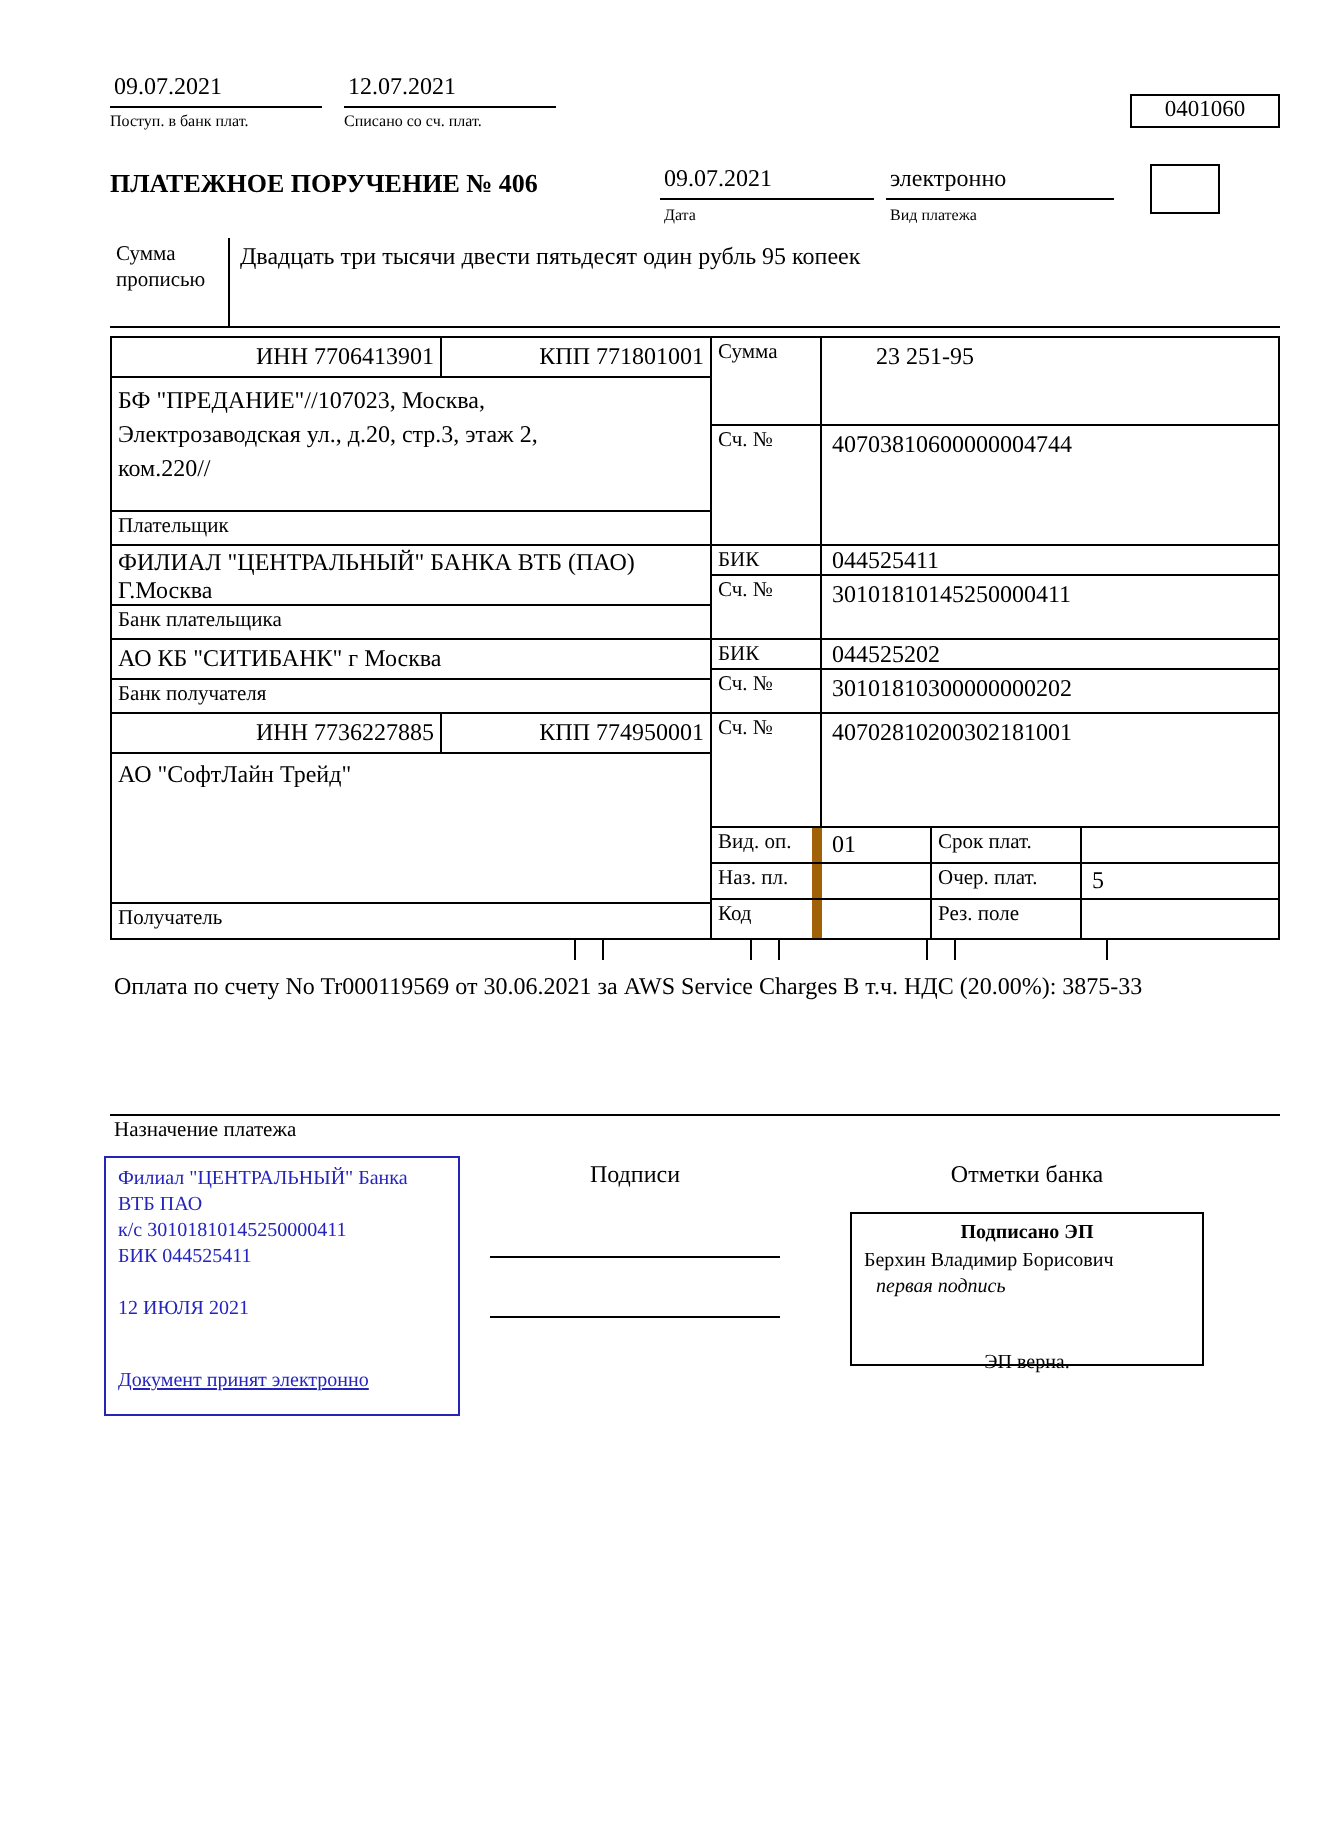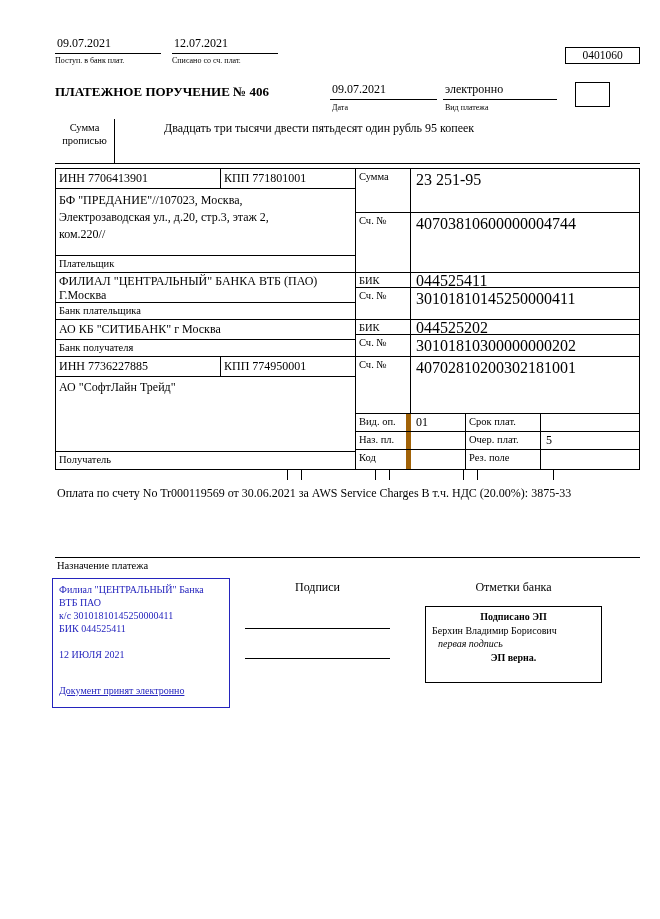--- a/index.html
+++ b/index.html
@@ -22,44 +22,44 @@
   .hdr-date { left:330px; top:82px; width:107px; }
   .hdr-date-label { left:332px; top:101px; }
   .hdr-type { left:443px; top:82px; width:114px; }
   .hdr-type-label { left:445px; top:101px; }
   .hdr-box { left:575px; top:82px; width:35px; height:25px; }
 
   
   .sumrow { left:55px; top:119px; width:585px; height:45px; display:flex;
             border-bottom:1px solid #000; }
   .sumrow-label { width:60px; border-right:1px solid #000; font-size:10.5px;
-                  padding:2px 3px; line-height:13px;text-align:center; }
-  .sumrow-text { flex:1; font-size:12px; padding:2px 5px;margin-left:44px; }
+                  padding:2px 3px; line-height:13px; }
+  .sumrow-text { flex:1; font-size:12px; padding:2px 5px; }
 
   
   .ptable { left:55px; top:168px; width:585px; display:flex; border:1px solid #000; }
   .tleft  { width:300px; border-right:1px solid #000; display:flex; flex-direction:column; }
   .tright { flex:1; display:flex; flex-direction:column; }
 
   .lrow { border-bottom:1px solid #000; }
-  .innkpp { height:20px; display:flex; }
+  .innkpp { height:20px; display:flex;text-align:right; }
   .inn-cell { width:165px; border-right:1px solid #000; padding:2px 3px; font-size:12px; }
   .kpp-cell { flex:1; padding:2px 3px; font-size:12px; }
   .payer-name { height:67px; padding:3px 3px; font-size:12px; line-height:17px; }
   .payer-name .wrap { width:252px; }
   .role { height:17px; font-size:10.5px; padding:2px 3px; }
   .bank1 { height:30px; padding:1px 3px; font-size:12px; line-height:14px; }
   .bank2 { height:20px; padding:2px 3px; font-size:12px; }
   .payee-name { height:75px; padding:3px 3px; font-size:12px; }
   .role-last { height:17px; font-size:10.5px; padding:2px 3px; border-bottom:none; }
 
   .rrow { display:flex; border-bottom:1px solid #000; }
   .rlab { width:55px; border-right:1px solid #000; font-size:10.5px; padding:2px 3px; }
-  .rval { flex:1; font-size:16px; padding:2px 5px; }
-  .r-sum  { height:44px; }
+  .rval { flex:1; font-size:12px; padding:2px 5px; }
+  .r-sum  { height:44px;gap:22px; }
   .r-acc1 { height:60px; }
   .r-bik1 { height:15px; }
   .r-bik1 .rlab, .r-bik1 .rval, .r-bik2 .rlab, .r-bik2 .rval { padding-top:1px; padding-bottom:0; line-height:13px; }
   .r-acc2 { height:32px; }
   .r-bik2 { height:15px; }
   .r-acc3 { height:22px; }
   .r-acc4 { height:57px; }
   .c1 { width:55px; border-right:5px solid #a16207; font-size:10.5px; padding:2px 3px; }
   .c2 { width:55px; border-right:1px solid #000; font-size:12px; padding:1px 5px; }
   .c3 { width:75px; border-right:1px solid #000; font-size:10.5px; padding:2px 3px; }
@@ -84,21 +84,21 @@
 
   .sig-label { left:245px; top:580px; width:145px; text-align:center; font-size:12px; }
   .sig-line1 { left:245px; top:628px; width:145px; border-top:1px solid #000; height:0; }
   .sig-line2 { left:245px; top:658px; width:145px; border-top:1px solid #000; height:0; }
 
   .marks-label { left:425px; top:580px; width:177px; text-align:center; font-size:12px; }
   .marks-box { left:425px; top:606px; width:177px; height:77px; border:1px solid #000;
                font-size:10px; line-height:13.5px; padding:3px 6px; }
   .m-title { font-weight:bold; text-align:center; }
   .m-kind { font-style:italic; padding-left:6px; }
-  .m-verified { font-weight:bold; text-align:center; }
+  .m-verified { font-weight:normal; text-align:center;margin-top:24px; }
 </style>
 </head>
 <body>
 
 <div class="page">
 
   <div class="abs received">
     <div class="ufield">09.07.2021</div>
     <div class="tiny">Поступ. в банк плат.</div>
   </div>

